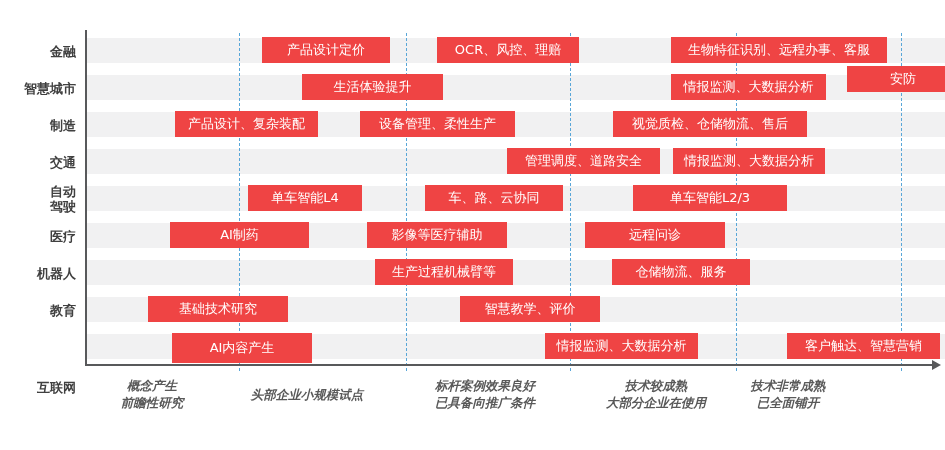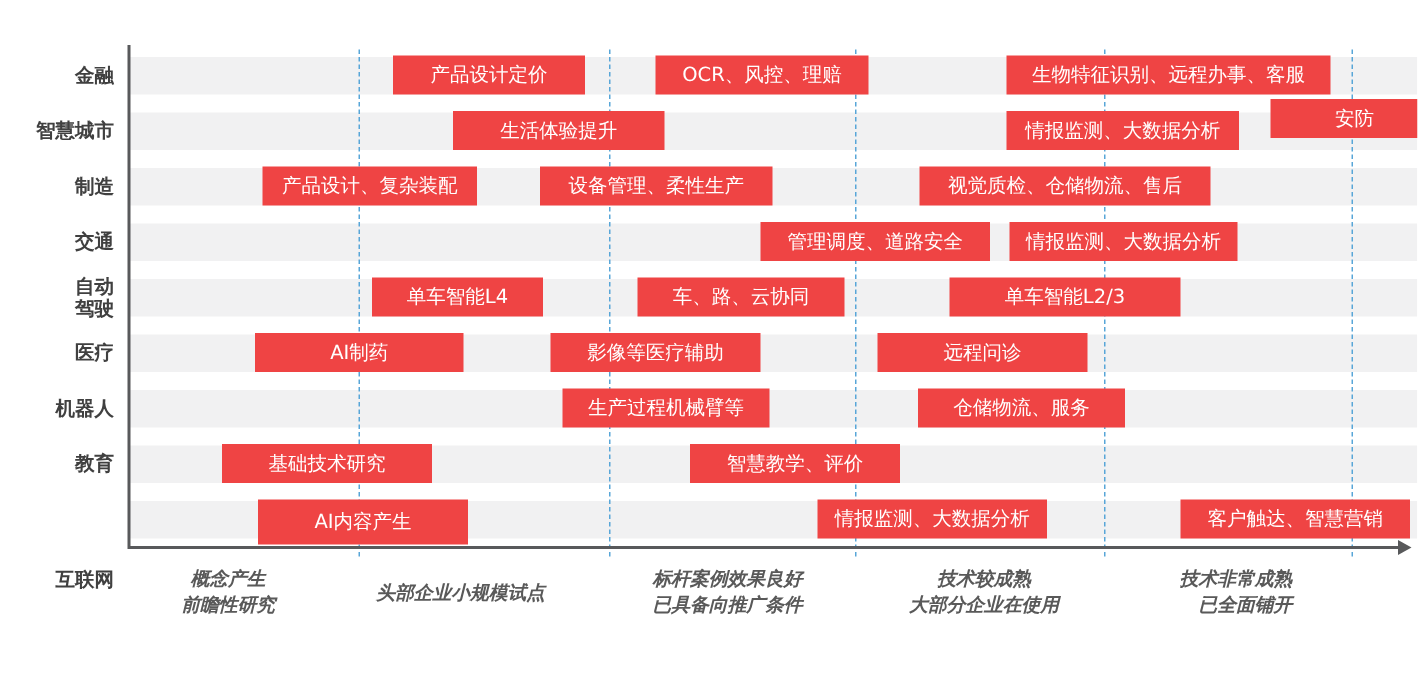--- a/index.html
+++ b/index.html
@@ -102,18 +102,18 @@
         <span>头部企业小规模试点</span>
       </div>
       <div class="stage-label" style="left: 485px;">
         <span>标杆案例效果良好</span>
         <span>已具备向推广条件</span>
       </div>
       <div class="stage-label" style="left: 656px;">
         <span>技术较成熟</span>
         <span>大部分企业在使用</span>
       </div>
-      <div class="stage-label" style="left: 824px; text-align: right;">
+      <div class="stage-label" style="left: 788px;">
         <span>技术非常成熟</span>
         <span>已全面铺开</span>
       </div>
     </div>
 </div>
 
 </body></html>

